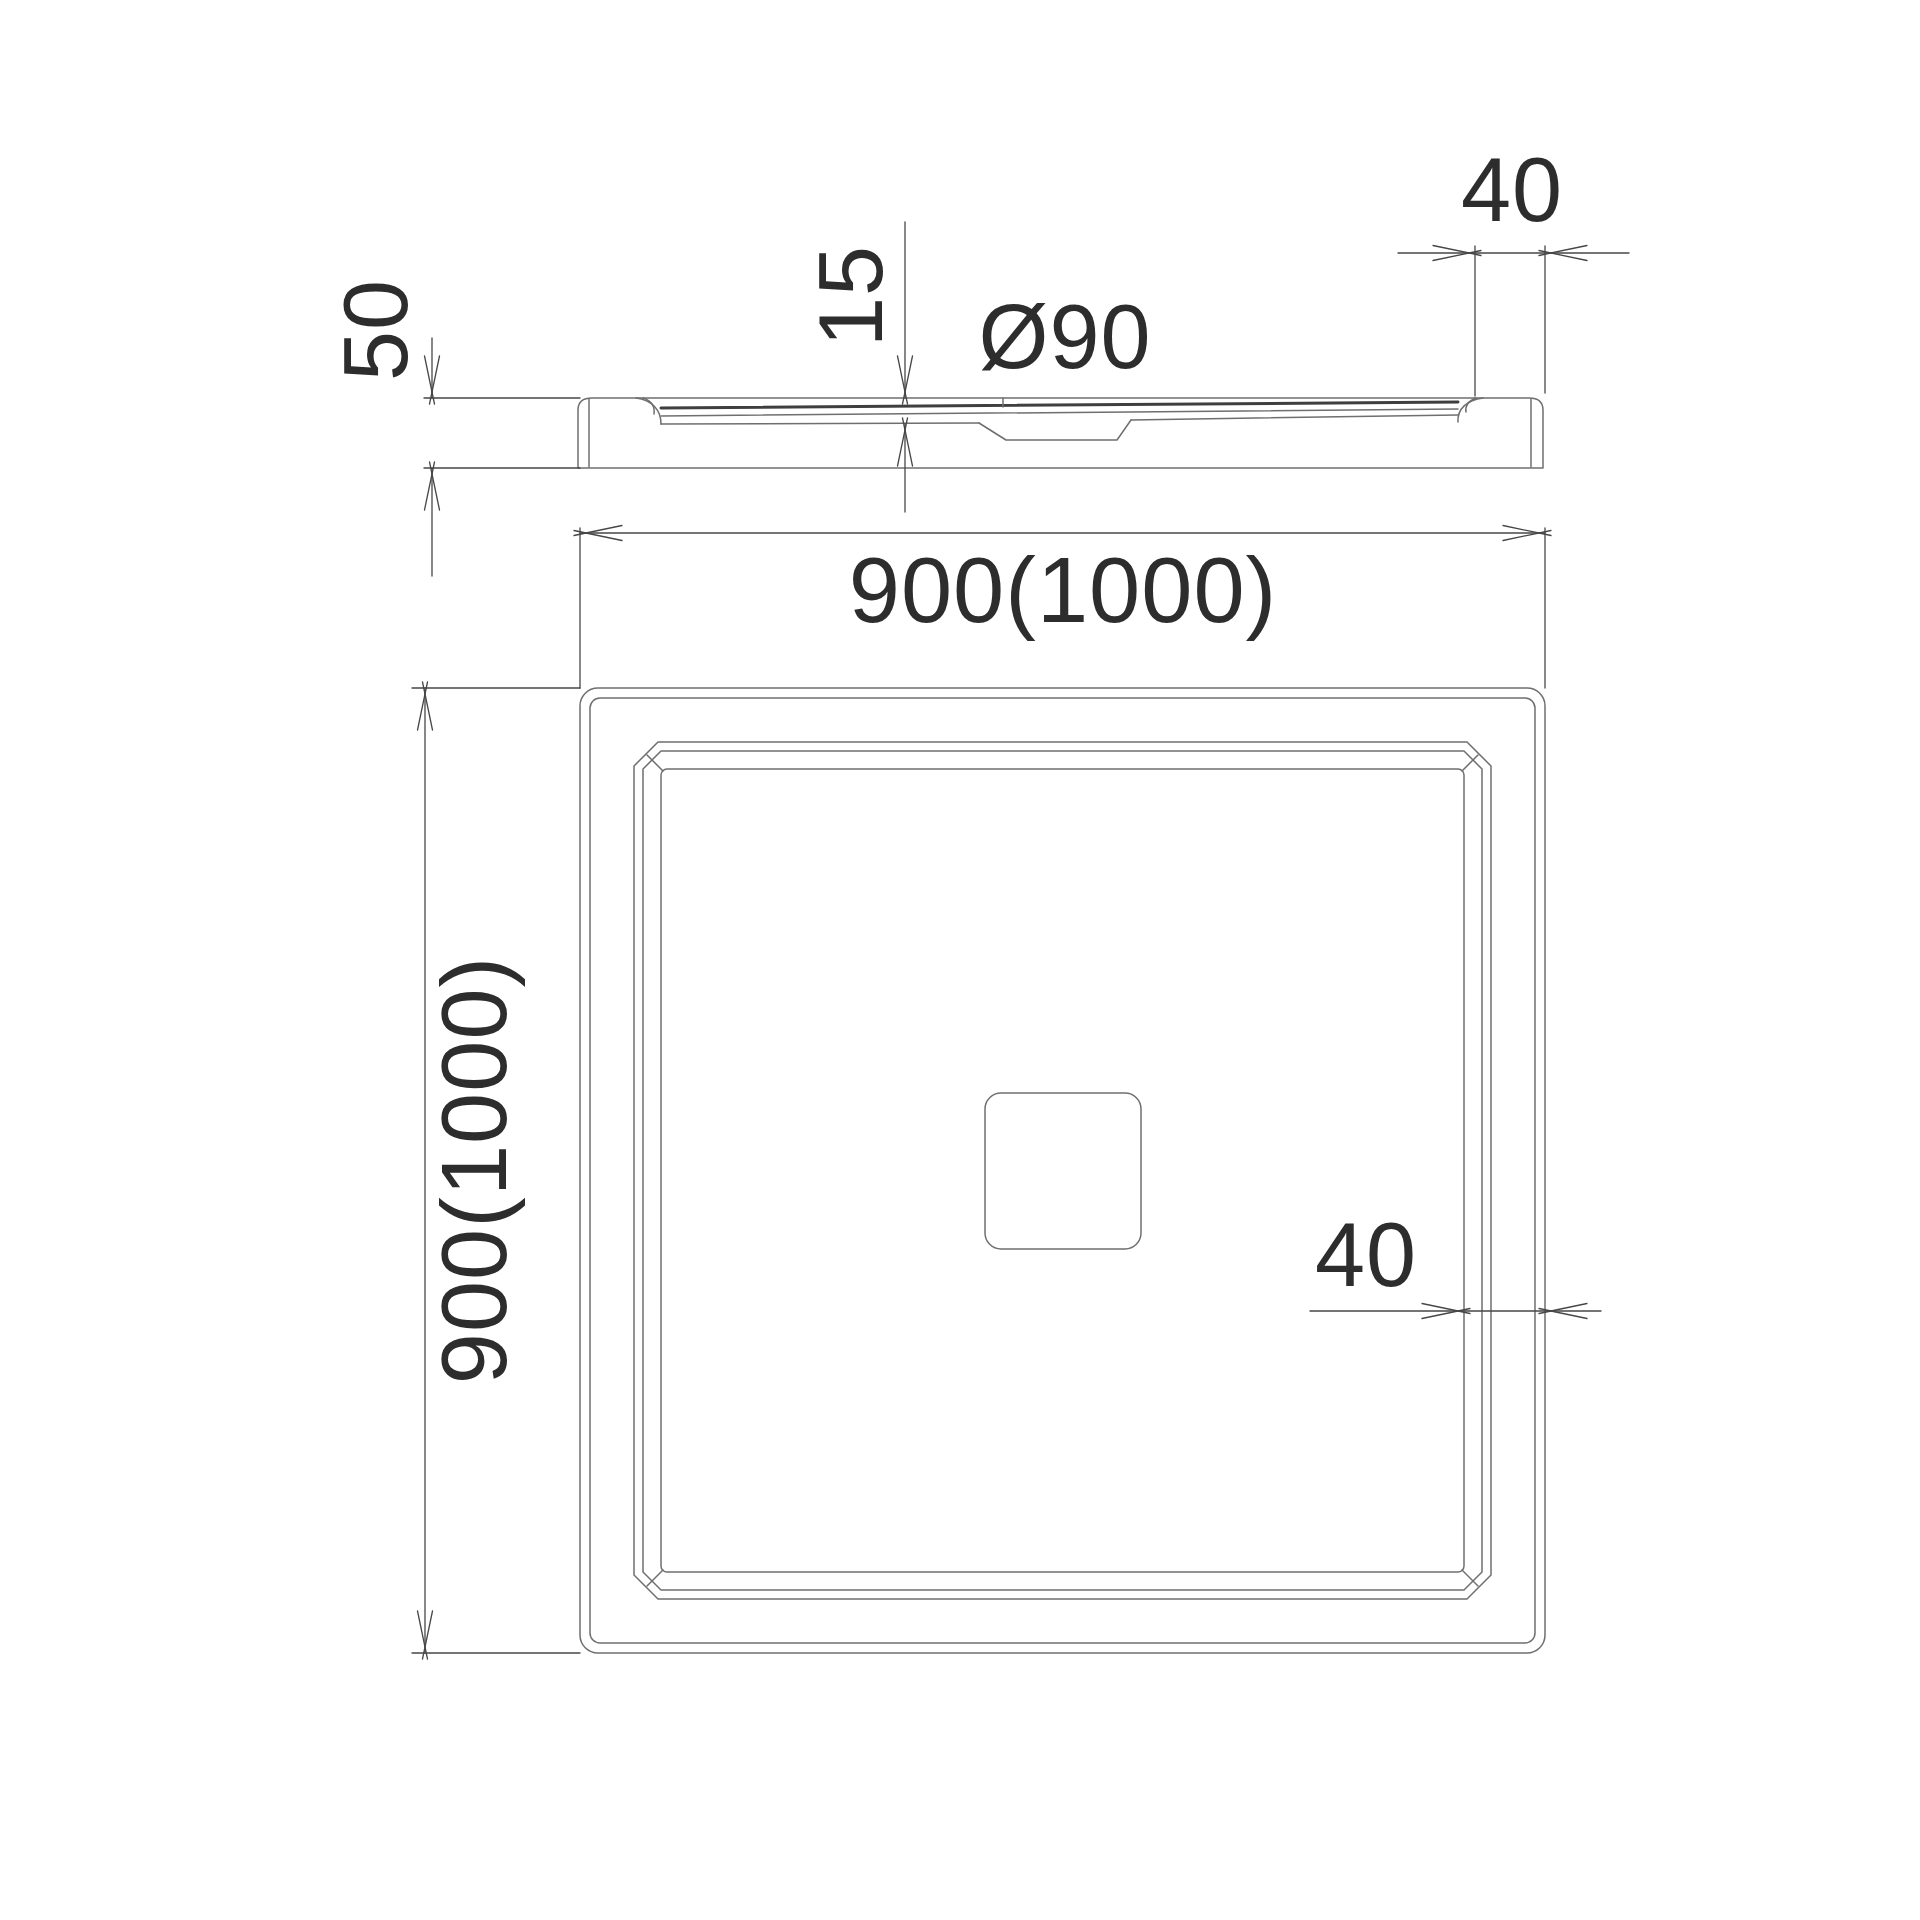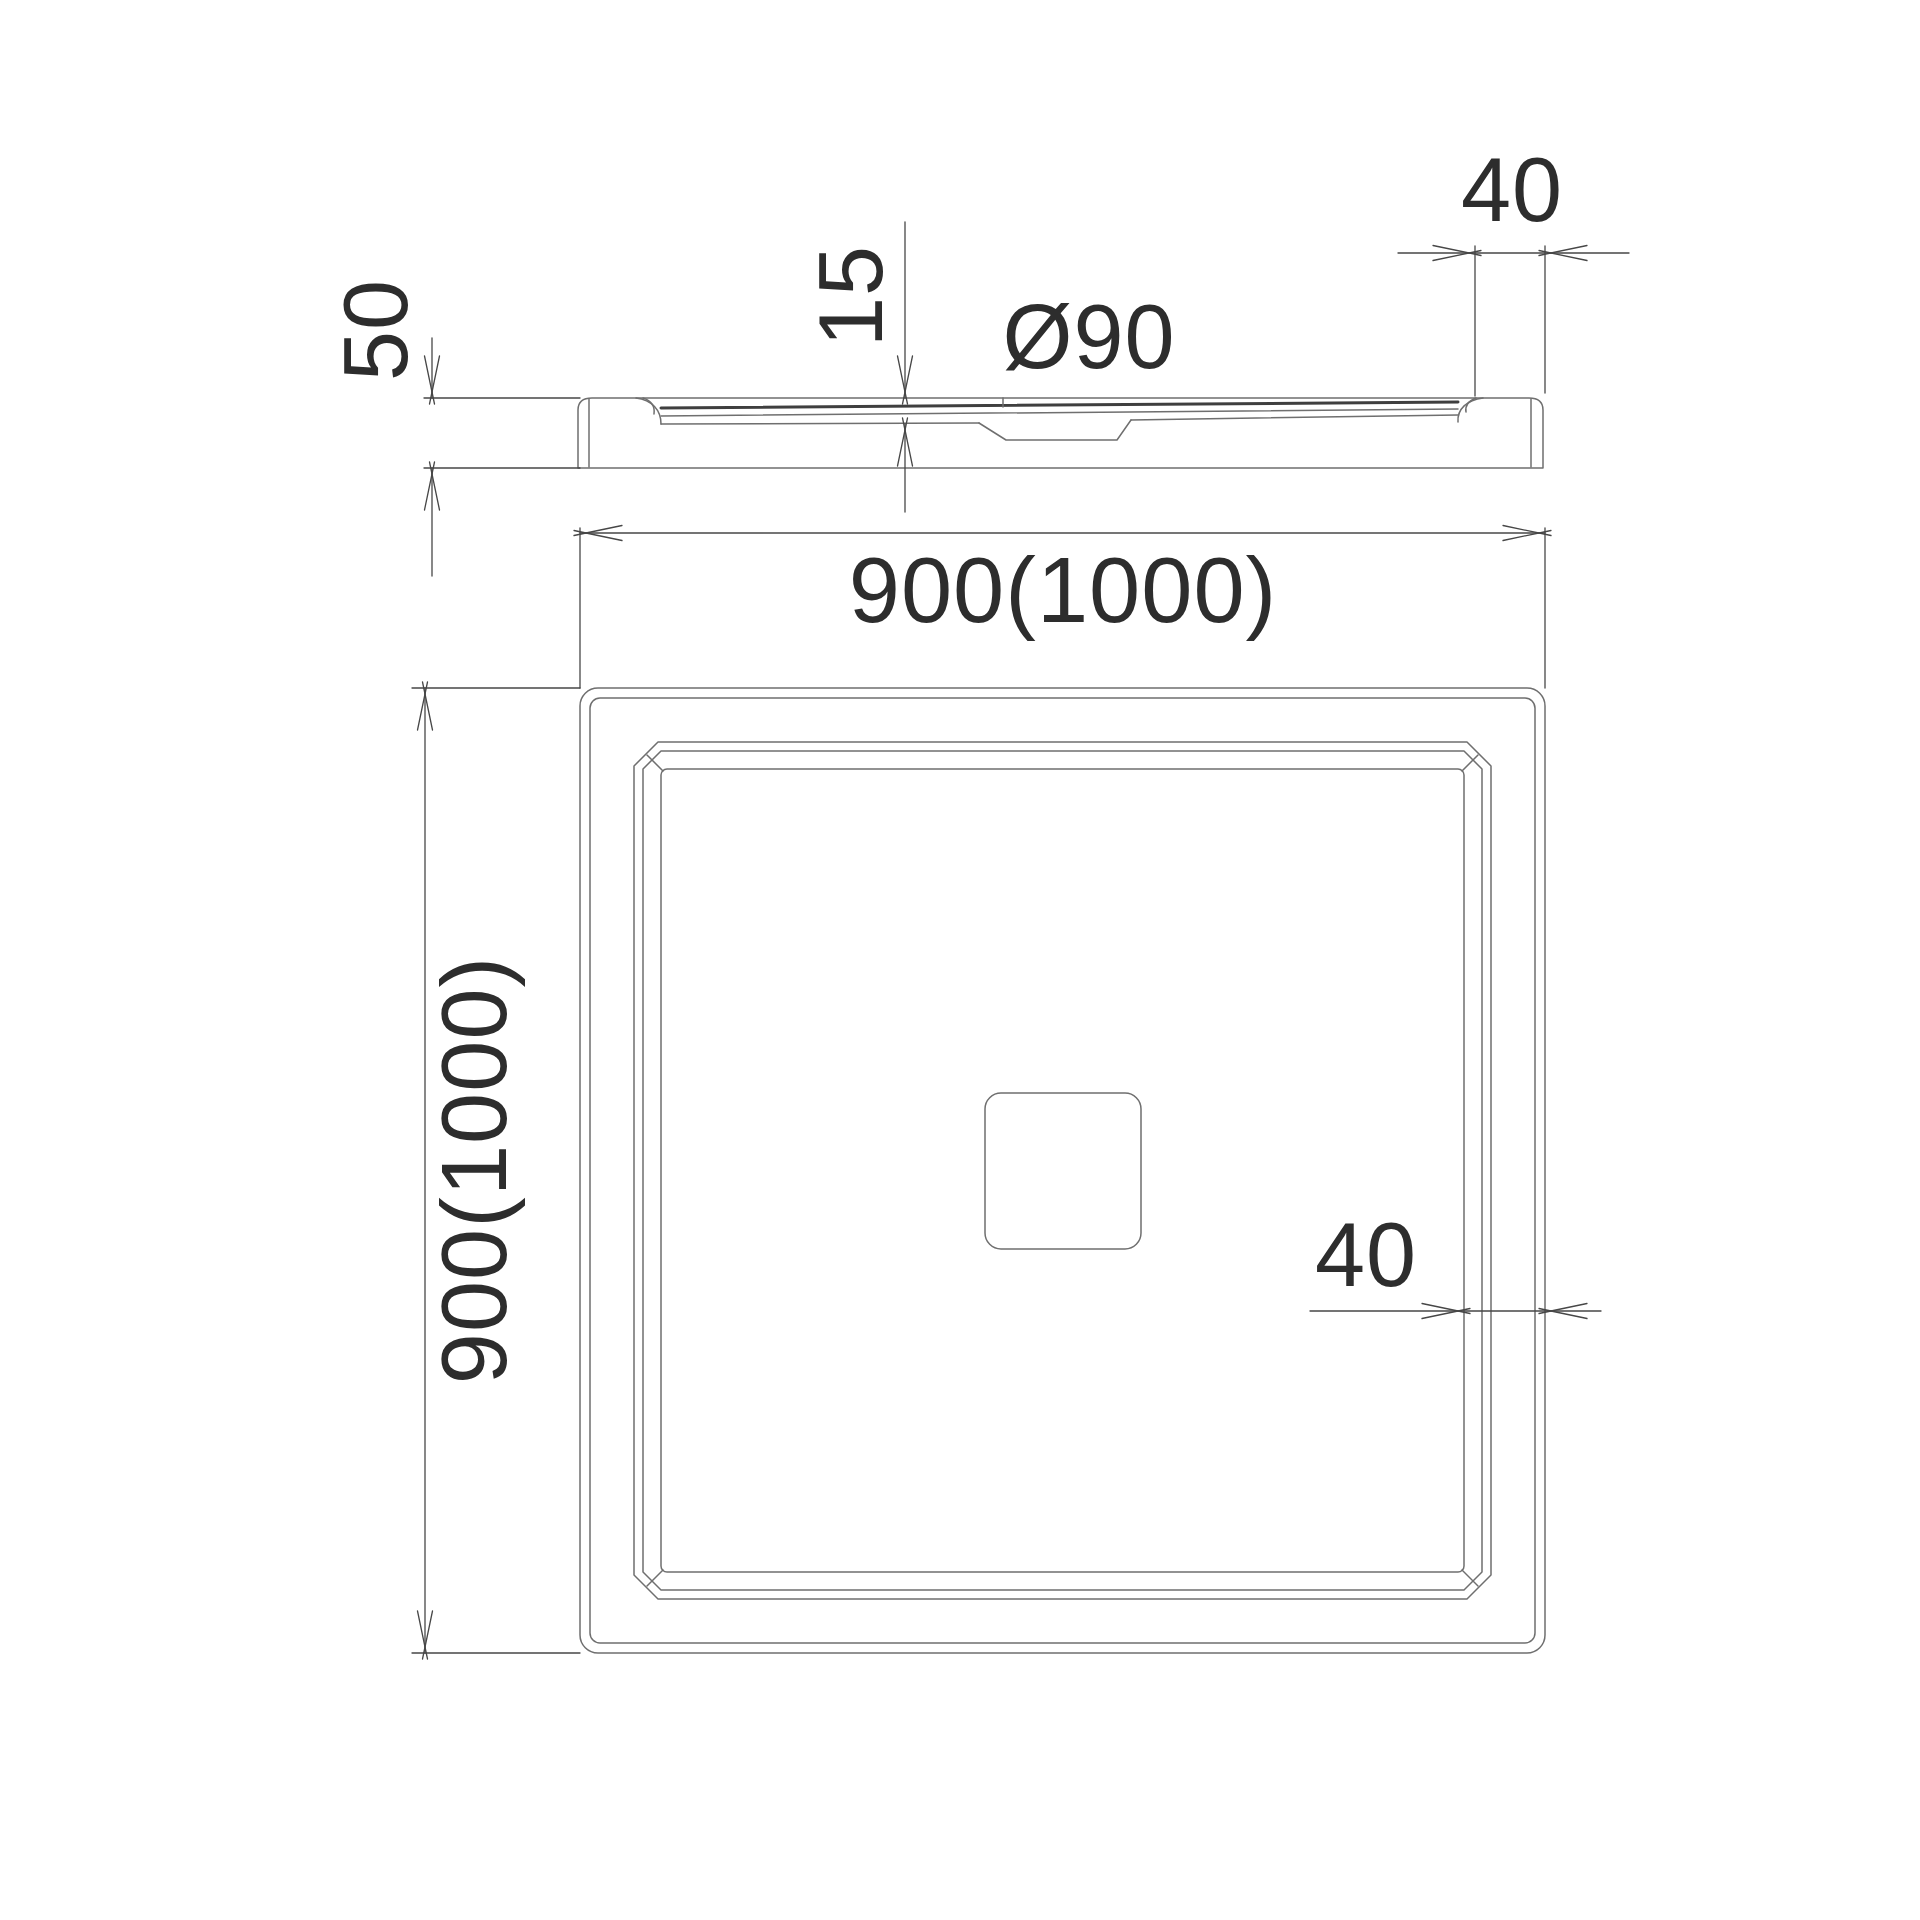--- a/index.html
+++ b/index.html
@@ -138,21 +138,21 @@
           <path class="dim" d="M1587,1318.5 L1539,1308.5"></path>
       </g>
 
     </g>
   </svg>
 
   <div class="dim-label rot" style="left:376px;top:330px;">50</div>
 
   <div class="dim-label rot" style="left:851px;top:296px;">15</div>
 
-  <div class="dim-label" style="left:1065px;top:337px;margin-left:24px;">Ø90</div>
+  <div class="dim-label" style="left:1065px;top:337px;">Ø90</div>
 
   <div class="dim-label" style="left:1512px;top:190px;">40</div>
 
   <div class="dim-label big" style="left:1063px;top:590px;">900(1000)</div>
 
   <div class="dim-label big rot" style="left:474px;top:1170px;">900(1000)</div>
 
   <div class="dim-label" style="left:1366px;top:1255px;">40</div>
 
 </div>

